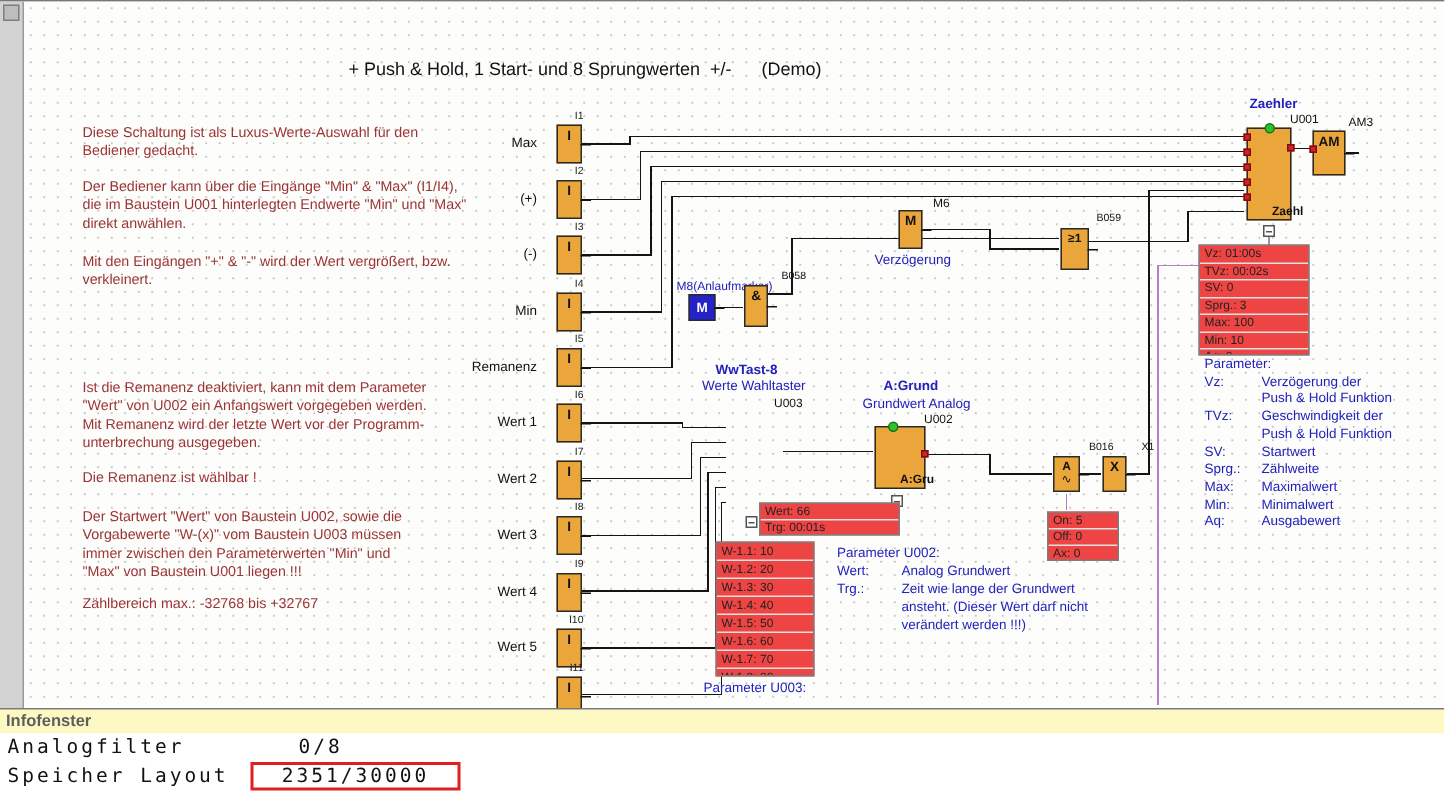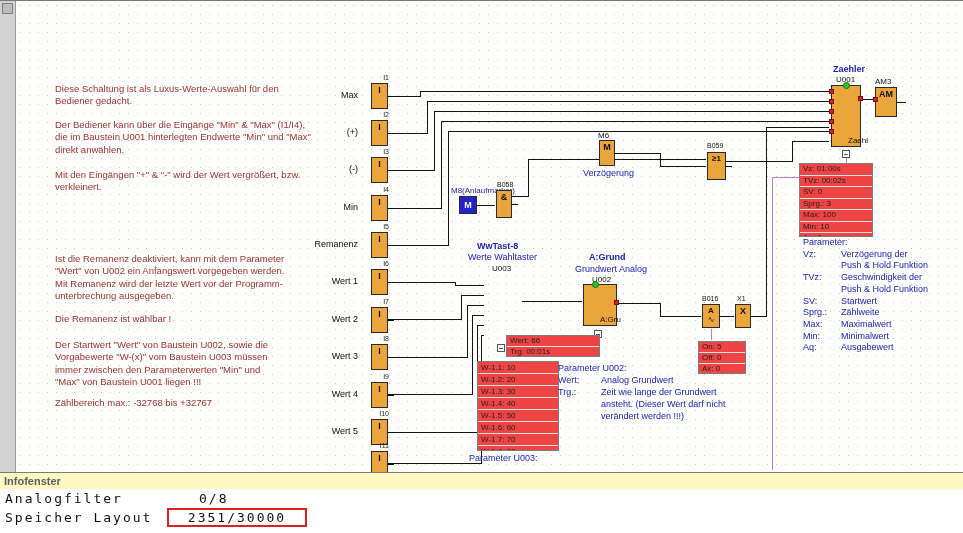--- a/index.html
+++ b/index.html
@@ -25,29 +25,29 @@
   .iid{position:absolute;right:1px;top:-9px;font-size:7px;color:#222;}
   .iblk{position:absolute;right:2px;top:0;width:17px;height:26px;background:#eaa63a;
         border:1px solid #2a2a2a;box-sizing:border-box;font-size:9px;font-weight:bold;
         color:#111;text-align:center;line-height:12px;}
   .tickr::after{content:"";position:absolute;right:-7px;top:50%;width:7px;height:1px;background:#111;}
   
   .blk{position:absolute;background:#eaa63a;border:1px solid #2a2a2a;box-sizing:border-box;color:#111;}
   .blueblk{background:#2323c8;color:#fff;}
   .bsym{display:block;text-align:center;font-size:9px;font-weight:bold;margin-top:1px;line-height:10px;}
   .bsym2{display:block;text-align:center;font-size:8px;line-height:8px;}
-  .blkname{position:absolute;bottom:1px;left:0;right:0;font-size:8px;font-weight:normal;text-align:center;white-space:nowrap;padding-left:16px;}
+  .blkname{position:absolute;bottom:1px;left:0;right:0;font-size:8px;font-weight:bold;text-align:center;white-space:nowrap;padding-left:16px;}
   .pin{position:absolute;width:5px;height:5px;background:#d42222;border:1px solid #7d0f0f;box-sizing:border-box;}
   .gdot{position:absolute;width:7px;height:7px;border-radius:50%;background:#2fbf2f;border:1px solid #117711;box-sizing:border-box;}
   .handle{position:absolute;width:8px;height:8px;background:#fff;border:1px solid #555;box-sizing:border-box;}
   .handle::after{content:"";position:absolute;left:1px;right:1px;top:3px;height:1px;background:#555;}
   
   .cap{position:absolute;font-size:9px;font-weight:bold;color:#2222bb;white-space:nowrap;}
   .capn{position:absolute;font-size:9px;color:#2222bb;white-space:nowrap;}
-  .bid{position:absolute;font-size:8px;color:#111;white-space:nowrap;}
+  .bid{position:absolute;font-size:8px;color:#111;white-space:nowrap;margin-left:24px;}
   
   .pbox{position:absolute;background:#ef4444;border:1px solid #7d7d7d;box-sizing:border-box;overflow:hidden;}
   .prow{height:10.5px;line-height:10.5px;font-size:8px;color:#222;padding-left:3px;
         border-bottom:1px solid #e3e3e3;white-space:nowrap;overflow:hidden;}
   .prow10{height:10px;line-height:10px;}
   .prow11{height:11px;line-height:11px;}
   
   .pdesc{position:absolute;font-size:9px;color:#2222bb;line-height:11.7px;white-space:pre-line;}
   
   #rail{position:absolute;left:0;top:0;width:16px;height:471px;background:#d2d2d2;border-right:1px solid #9a9a9a;box-sizing:border-box;}
@@ -94,20 +94,21 @@
       <polyline points="861,98 874,98"></polyline>
       <polyline points="897,101 906,101"></polyline>
     </g>
     <g stroke="#b87ec8" stroke-width="1" fill="none">
       <polyline points="846,149 846,170 800,170"></polyline>
       <polyline points="799,176 772,176 772,469"></polyline>
       <polyline points="711,328 711,339"></polyline>
     </g>
   </svg>
 
+  <div id="psub">+ Push &amp; Hold, 1 Start- und 8 Sprungwerten  +/-      (Demo)</div>
 
   <div class="note" style="left:55px;top:82px">Diese Schaltung ist als Luxus-Werte-Auswahl für den
 Bediener gedacht.</div>
   <div class="note" style="left:55px;top:118px">Der Bediener kann über die Eingänge "Min" &amp; "Max" (I1/I4),
 die im Baustein U001 hinterlegten Endwerte "Min" und "Max"
 direkt anwählen.</div>
   <div class="note" style="left:55px;top:168px">Mit den Eingängen "+" &amp; "-" wird der Wert vergrößert, bzw.
 verkleinert.</div>
   <div class="note" style="left:55px;top:252px">Ist die Remanenz deaktiviert, kann mit dem Parameter
 "Wert" von U002 ein Anfangswert vorgegeben werden.
@@ -249,21 +250,21 @@
     <div class="prow">Max: 100</div>
     <div class="prow">Min: 10</div>
     <div class="prow">Aq: 0</div>
   </div>
 
   <div class="pbox" style="left:506px;top:334px;width:94px;height:22px">
     <div class="prow prow10">Wert: 66</div>
     <div class="prow prow10">Trg: 00:01s</div>
   </div>
 
-  <div class="pbox" style="left:477px;top:360px;width:82px;height:90px">
+  <div class="pbox" style="left:477px;top:360px;width:66px;height:90px">
     <div class="prow prow11">W-1.1: 10</div>
     <div class="prow prow11">W-1.2: 20</div>
     <div class="prow prow11">W-1.3: 30</div>
     <div class="prow prow11">W-1.4: 40</div>
     <div class="prow prow11">W-1.5: 50</div>
     <div class="prow prow11">W-1.6: 60</div>
     <div class="prow prow11">W-1.7: 70</div>
     <div class="prow prow11">W-1.8: 80</div>
   </div>
 

